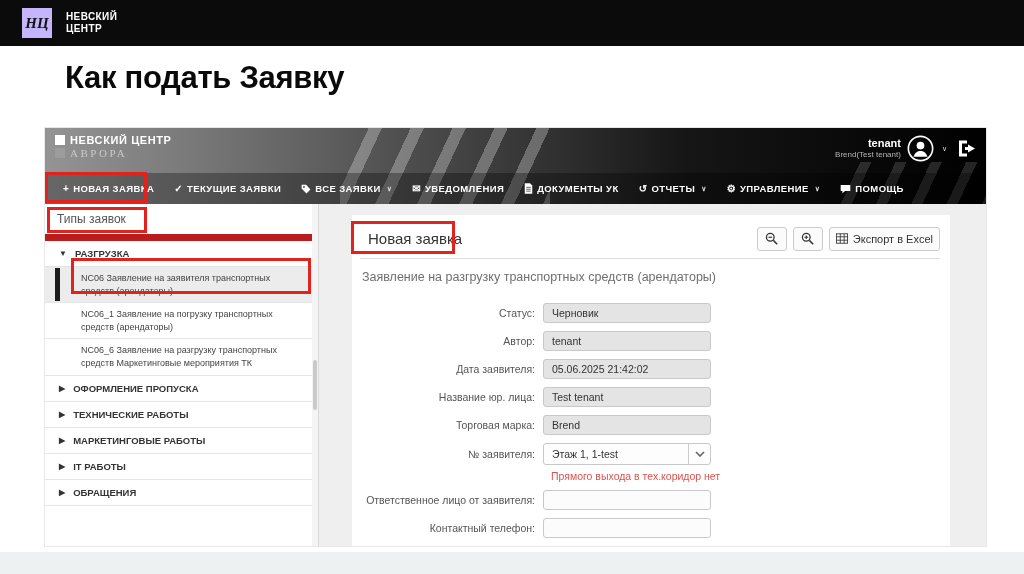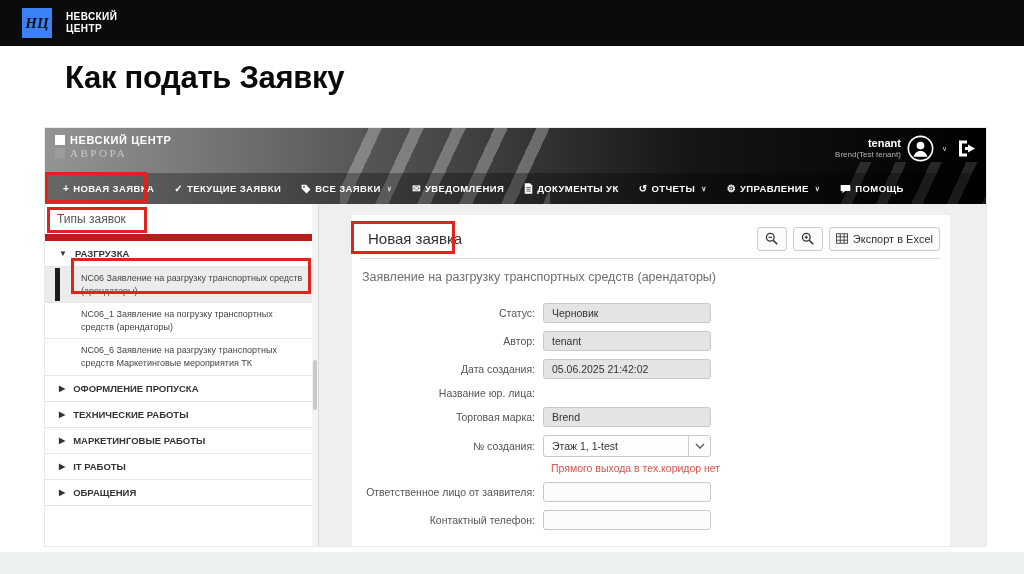--- a/index.html
+++ b/index.html
@@ -1,21 +1,21 @@
 <!DOCTYPE html>
 <html><head>
 <meta charset="utf-8">
 <style>
   * { margin:0; padding:0; box-sizing:border-box; }
   html,body { width:1024px; height:574px; }
   body { font-family:"Liberation Sans", sans-serif; background:#fff; position:relative; overflow:hidden; }
 
   
   .topbar { position:absolute; left:0; top:0; width:1024px; height:46px; background:#0b0b0b; display:flex; align-items:center; padding-left:22px; }
-  .topbar-logo-box { width:30px; height:30px; background:#3b82f6; display:flex; align-items:center; justify-content:center; }
+  .topbar-logo-box { width:30px; height:30px; background:#c4b5fd; display:flex; align-items:center; justify-content:center; }
   .topbar-monogram { font-family:"Liberation Serif", serif; font-style:italic; font-weight:bold; font-size:15px; color:#111; }
   .topbar-name { margin-left:14px; color:#fff; font-weight:bold; font-size:10px; line-height:1.18; letter-spacing:.4px; }
   .slide-title { position:absolute; left:65px; top:60px; font-size:31px; font-weight:bold; color:#0a0a0a; letter-spacing:-.3px; }
   .footer-band { position:absolute; left:0; bottom:0; width:1024px; height:22px; background:#eef1f1; }
 
   
   .shot { position:absolute; left:45px; top:128px; width:941px; height:418px; background:#efefef; overflow:hidden; box-shadow:0 0 0 1px #e8e8e8; }
 
   
   .app-header { position:absolute; left:0; top:0; right:0; height:76px;
@@ -185,21 +185,21 @@
   </div>
 
   <div class="sidebar">
     <div class="side-title">Типы заявок</div>
 
     <div class="side-group">
       <span class="tri">▼</span>
       <span>РАЗГРУЗКА</span>
     </div>
     <div class="side-item selected">
-      <span>NC06 Заявление на разгрузку транспортных средств (арендаторы)</span>
+      <span>NC06 Заявление на заявителя транспортных средств (арендаторы)</span>
     </div>
     <div class="side-item">
       <span>NC06_1 Заявление на погрузку транспортных средств (арендаторы)</span>
     </div>
     <div class="side-item">
       <span>NC06_6 Заявление на разгрузку транспортных средств Маркетинговые мероприятия ТК</span>
     </div>
 
     <div class="side-group">
       <span class="tri">▶</span>
@@ -262,32 +262,33 @@
 
     <div class="frow">
       <div class="flabel">Статус:</div>
       <div class="finput">Черновик</div>
     </div>
     <div class="frow">
       <div class="flabel">Автор:</div>
       <div class="finput">tenant</div>
     </div>
     <div class="frow">
-      <div class="flabel">Дата создания:</div>
+      <div class="flabel">Дата заявителя:</div>
       <div class="finput">05.06.2025 21:42:02</div>
     </div>
     <div class="frow">
       <div class="flabel">Название юр. лица:</div>
+      <div class="finput">Test tenant</div>
     </div>
     <div class="frow">
       <div class="flabel">Торговая марка:</div>
       <div class="finput">Brend</div>
     </div>
     <div class="frow">
-      <div class="flabel">№ создания:</div>
+      <div class="flabel">№ заявителя:</div>
       <div class="finput fselect">
         <span>Этаж 1, 1-test</span>
         <span class="sel-caret">
           <svg width="10" height="6" viewBox="0 0 10 6">
               <path d="M1 1l4 4 4-4" fill="none" stroke="#666" stroke-width="1.6"></path>
             </svg>
         </span>
       </div>
     </div>
     <div class="fnote">Прямого выхода в тех.коридор нет</div>

